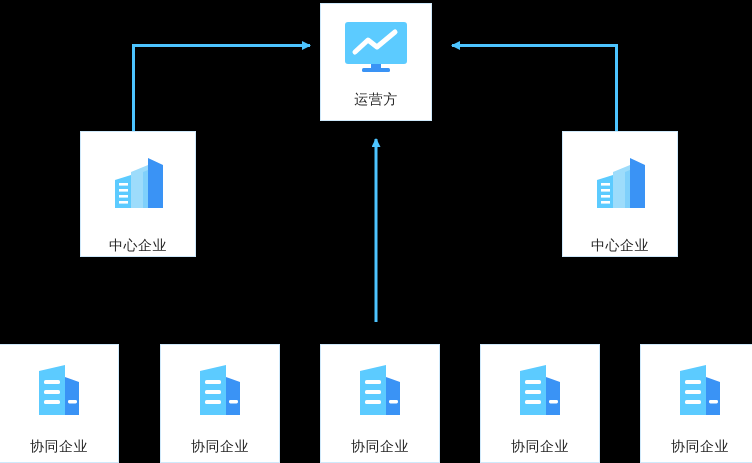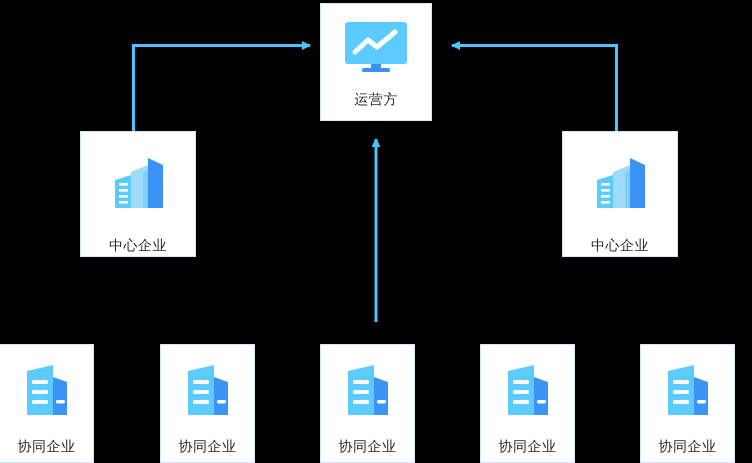--- a/index.html
+++ b/index.html
@@ -67,21 +67,21 @@
   .node-core .node-icon {
     margin-top: 20px;
   }
   .node-core .node-label {
     margin-top: 18px;
   }
 
   
   .node-collab {
     top: 344px;
-    width: 95px;
+    width: 120px;
     height: 119px;
   }
   .node-collab .node-icon {
     margin-top: 18px;
   }
   .node-collab .node-label {
     margin-top: 14px;
   }
   .collab-0 { left: -1px;  }
   .collab-1 { left: 160px; }

